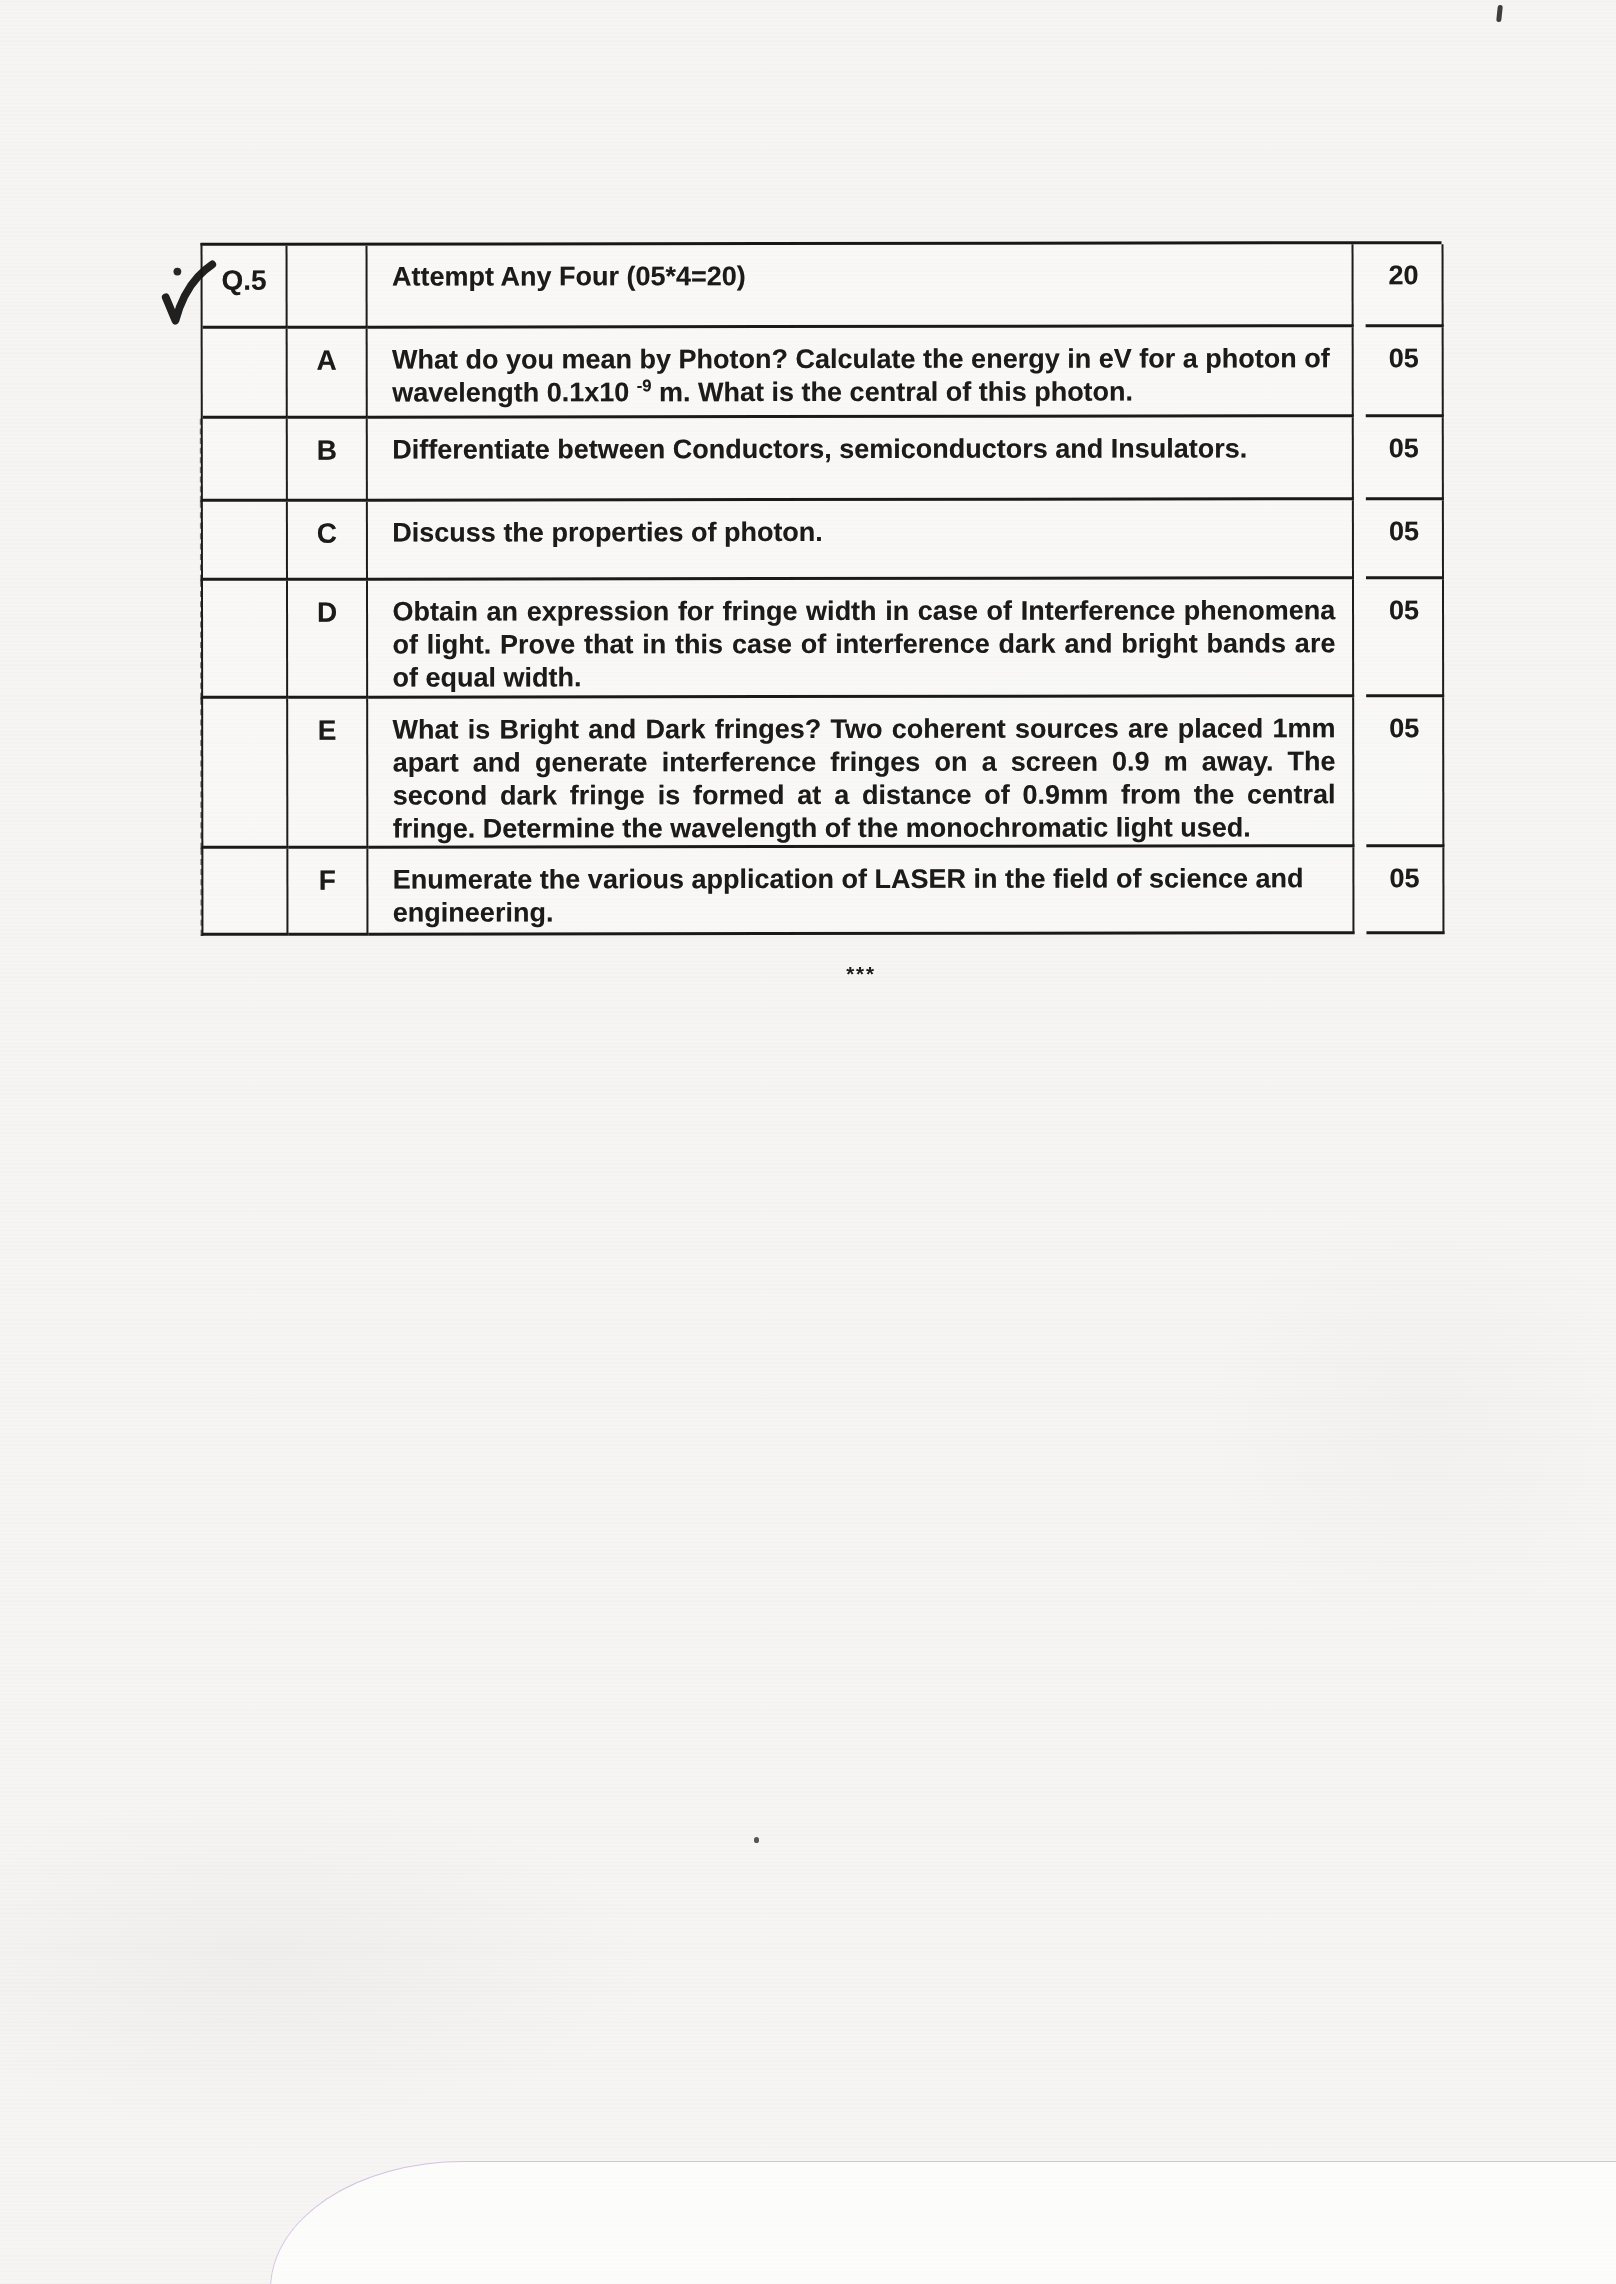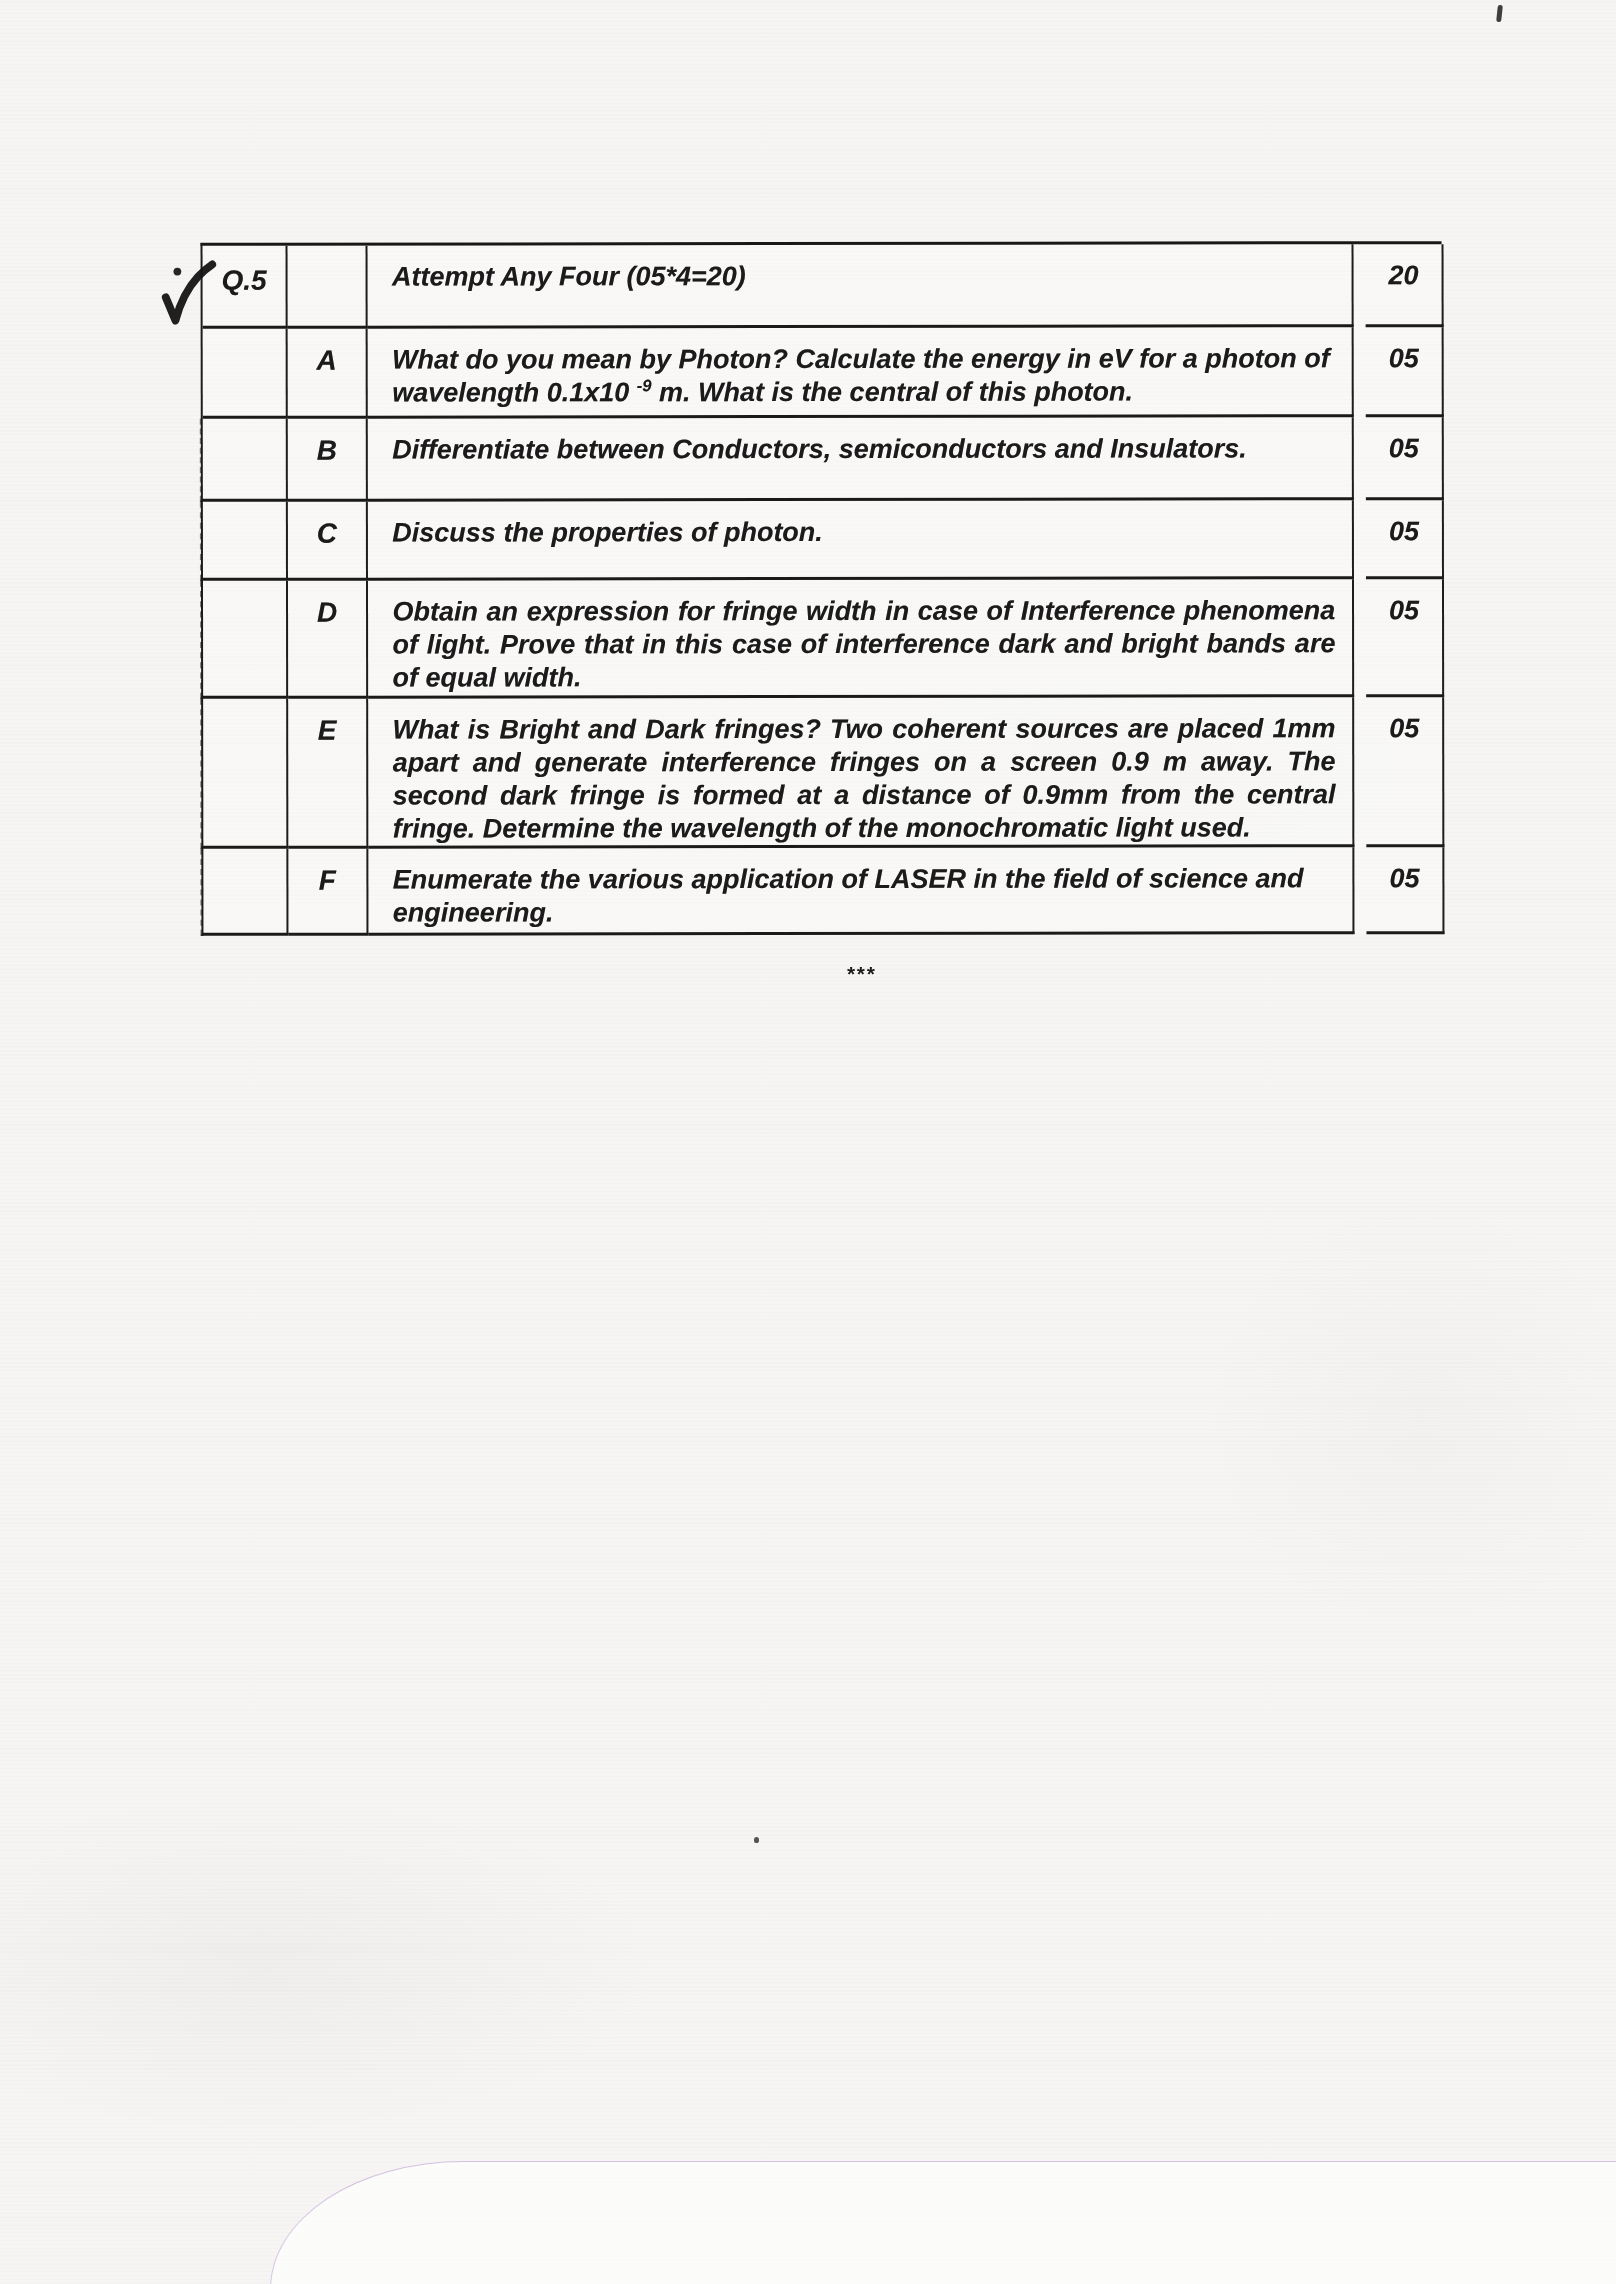--- a/index.html
+++ b/index.html
@@ -11,21 +11,21 @@
     background-color: #f6f5f3;
     
     background-image:
       radial-gradient(ellipse 578px 244px at 16% 86%, rgba(110,110,110,0.05), transparent 70%),
       radial-gradient(ellipse 450px 167px at 70% 34%, rgba(120,120,120,0.028), transparent 70%),
       radial-gradient(ellipse 321px 321px at 88% 62%, rgba(120,120,120,0.03), transparent 70%),
       repeating-linear-gradient(0deg, rgba(0,0,0,0.010) 0 1.3px, transparent 1.3px 3.9px);
     color: #1b1b1b;
   }
 
-  .page { position: absolute; inset: 0; font-style: italic; }
+  .page { position: absolute; inset: 0; }
 
   
   .qtable {
     position: absolute;
     left: 201px;
     top: 242px;
     width: 1241px;
     display: grid;
     grid-template-columns: 85px 80px 986px 90px;
     grid-template-rows: 83px 90px 83px 79px 118px 150px 87px;

